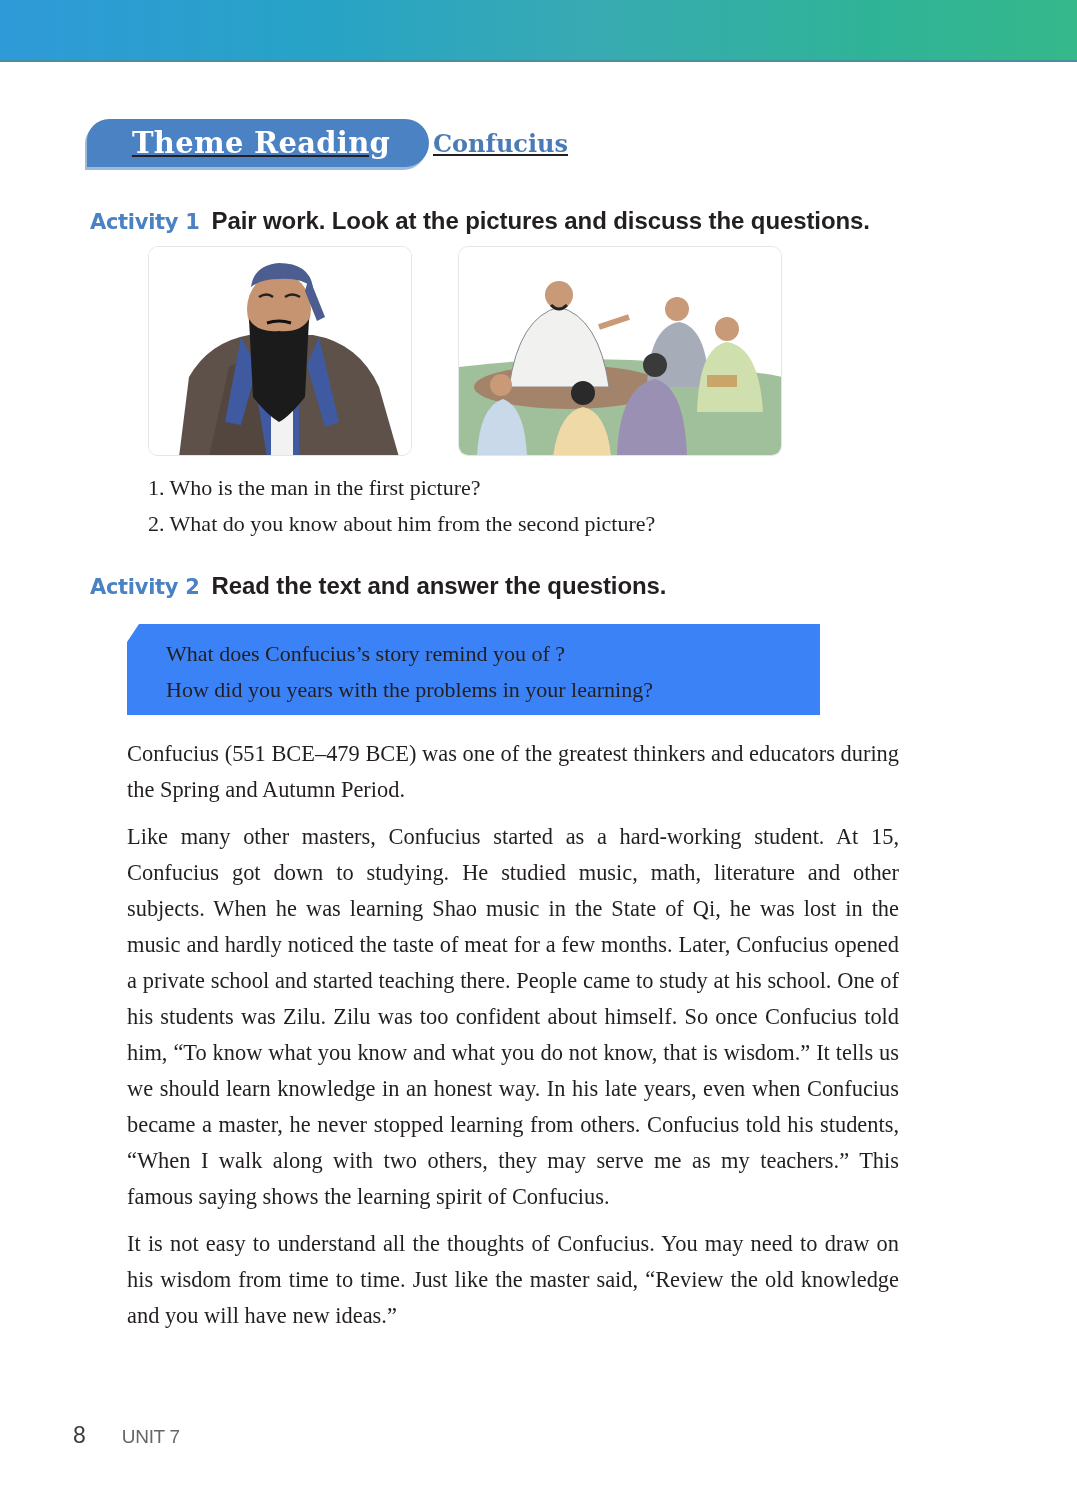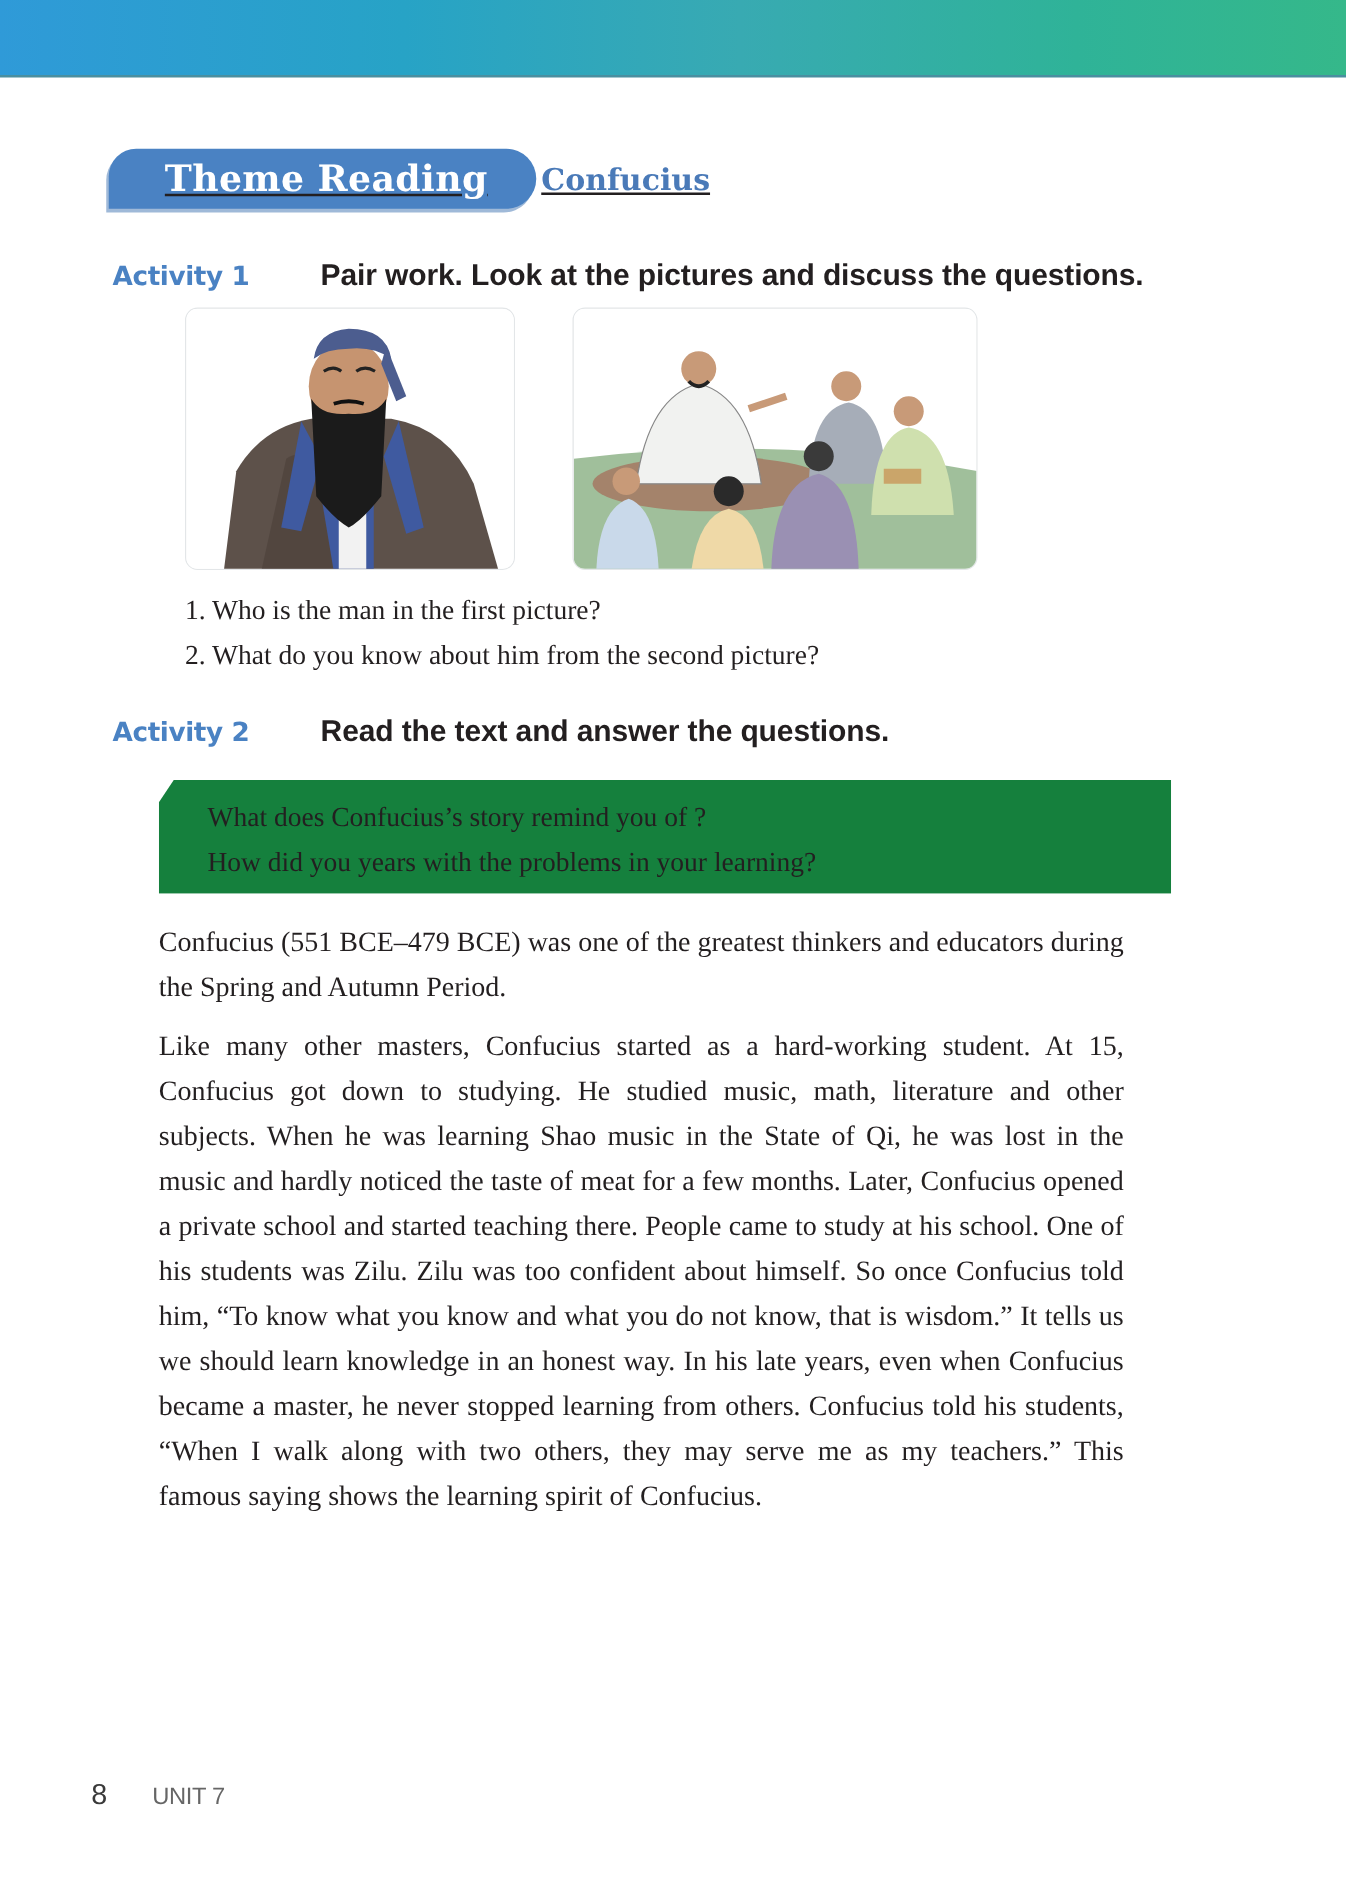--- a/index.html
+++ b/index.html
@@ -25,21 +25,21 @@
       font-family: "DejaVu Serif", serif; font-weight: bold;
       font-size: 29px; color: #ffffff; letter-spacing: 0.3px;
       padding-left: 6px;
     }
     .theme-topic {
       margin-left: 4px;
       font-family: "DejaVu Serif", serif; font-weight: bold;
       font-size: 24px; color: #4a7ab8;
     }
 
-    .activity-heading { position: absolute; left: 90px; display: flex; align-items: baseline; gap: 45px; }
+    .activity-heading { position: absolute; left: 90px; display: flex; align-items: baseline; }
     .activity-label {
       font-family: "DejaVu Sans", sans-serif; font-weight: bold;
       font-size: 21px; color: #4a82c3; letter-spacing: -0.3px;
       margin-right: 12px;
     }
     .activity-instruction {
       font-family: "Liberation Sans", sans-serif; font-weight: bold;
       font-size: 24px; color: #231f20; letter-spacing: -0.1px;
     }
 
@@ -48,22 +48,22 @@
       border: 1.5px solid #e3e6e8; border-radius: 10px; background: #fff;
       overflow: hidden; position: relative;
     }
     .pic1 { width: 264px; height: 210px; }
     .pic2 { width: 324px; height: 210px; }
 
     .questions { position: absolute; left: 148px; top: 470px; font-size: 22px; line-height: 36px; }
     .question-item { white-space: nowrap; }
 
     .prompt-box {
-      position: absolute; left: 127px; top: 624px; width: 810px; height: 91px;
-      background: #15803d;
+      position: absolute; left: 127px; top: 624px; width: 693px; height: 91px;
+      background: #3b82f6;
       clip-path: polygon(12px 0, 100% 0, 100% 100%, 0 100%, 0 18px);
       padding: 12px 0 0 39px;
       font-size: 22px; line-height: 36px;
     }
 
     .passage { position: absolute; left: 127px; top: 736px; width: 772px; font-size: 22.4px; line-height: 36px; text-align: justify; }
     .passage p { margin-bottom: 11px; }
 
     .footer { position: absolute; left: 73px; top: 1422px; display: flex; align-items: baseline; }
     .page-number { font-family: "Liberation Sans", sans-serif; font-size: 23px; color: #3a3a3a; }
@@ -153,18 +153,19 @@
 </div>
 
 <div class="prompt-box">
   <div>What does Confucius’s story remind you of ?</div>
   <div>How did you years with the problems in your learning?</div>
 </div>
 
 <div class="passage">
   <p>Confucius (551 BCE–479 BCE) was one of the greatest thinkers and educators during the Spring and Autumn Period.</p>
   <p>Like many other masters, Confucius started as a hard-working student. At 15, Confucius got down to studying. He studied music, math, literature and other subjects. When he was learning Shao music in the State of Qi, he was lost in the music and hardly noticed the taste of meat for a few months. Later, Confucius opened a private school and started teaching there. People came to study at his school. One of his students was Zilu. Zilu was too confident about himself. So once Confucius told him, “To know what you know and what you do not know, that is wisdom.” It tells us we should learn knowledge in an honest way. In his late years, even when Confucius became a master, he never stopped learning from others. Confucius told his students, “When I walk along with two others, they may serve me as my teachers.” This famous saying shows the learning spirit of Confucius.</p>
+  <p>It is not easy to understand all the thoughts of Confucius. You may need to draw on his wisdom from time to time. Just like the master said, “Review the old knowledge and you will have new ideas.”</p>
 </div>
 
 <div class="footer">
   <span class="page-number">8</span>
   <span class="unit-label">UNIT 7</span>
 </div>
 
 </body></html>

